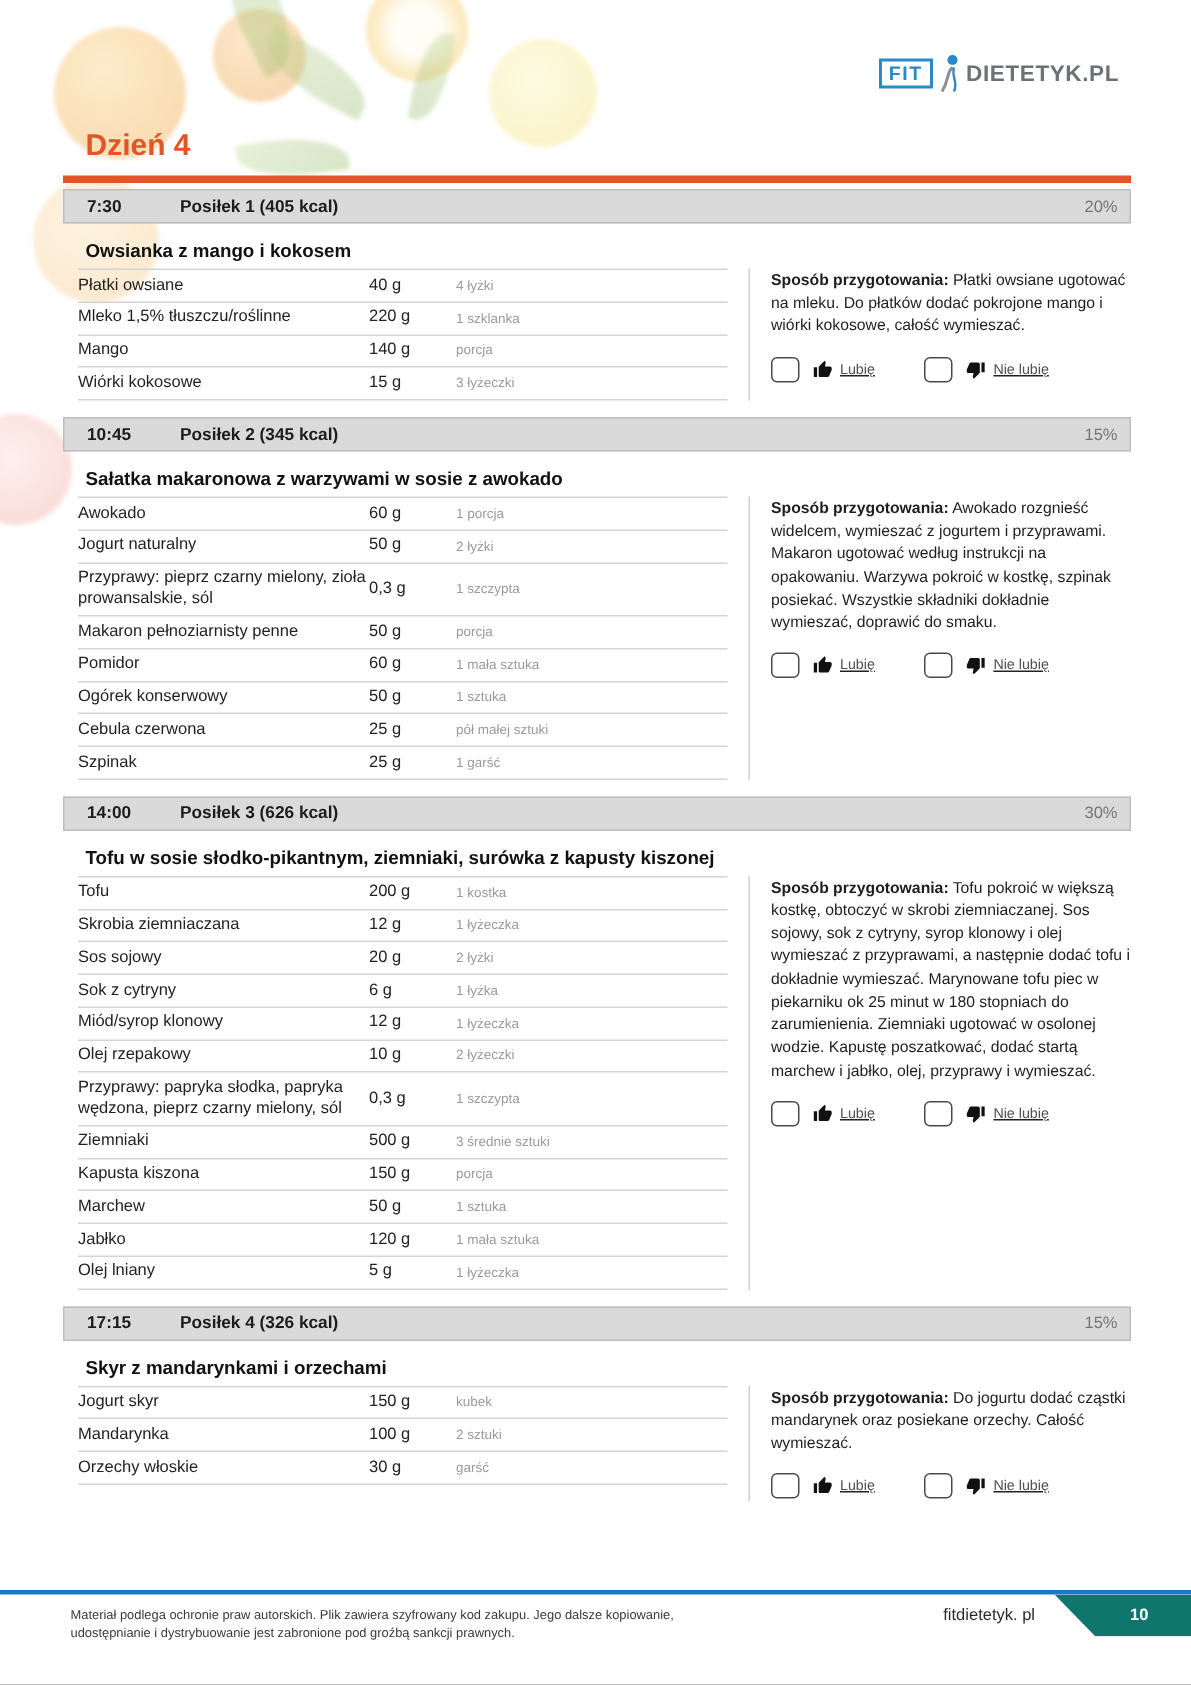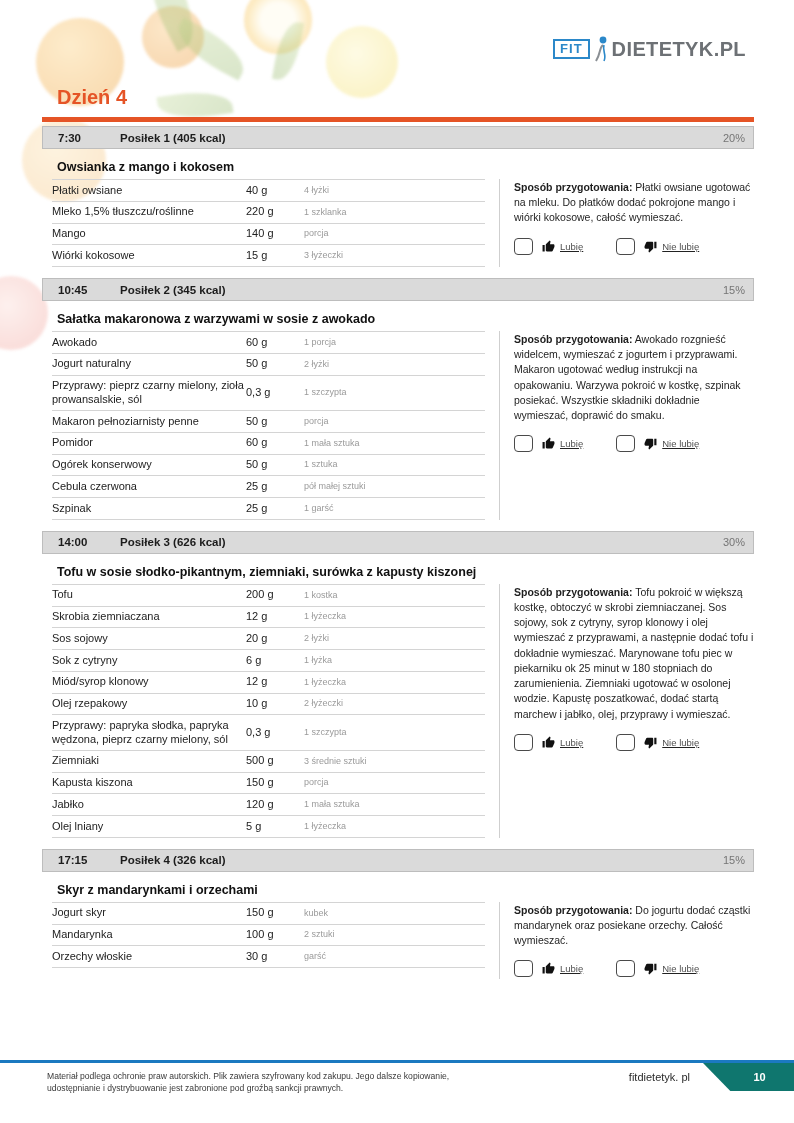--- a/index.html
+++ b/index.html
@@ -30,21 +30,21 @@
 
   .content{position:relative;z-index:1;padding:0 40px;}
 
   
   .topbar{display:flex;justify-content:flex-end;padding-top:34px;height:30px;}
   .logo{display:flex;align-items:center;gap:3px;margin-right:8px;}
   .logo-fit{
     border:2px solid #2b88c9;color:#2b88c9;font-weight:bold;
     font-size:13px;letter-spacing:1px;padding:1px 5px 2px 5px;line-height:1;
   }
-  .logo-domain{color:#6d7175;font-weight:bold;font-size:20px;letter-spacing:.4px;}
+  .logo-domain{color:#6d7175;font-weight:bold;font-size:15px;letter-spacing:.4px;}
 
   
   .page-title{
     margin:22px 0 8px 17px;font-size:20px;font-weight:600;color:#e55426;
   }
   .accent-bar{height:5px;background:#e55426;margin:0 0 4px 2px;}
 
   
   .meal{margin-bottom:11px;}
   .meal-header{
@@ -322,20 +322,25 @@
                   <td class="ingredient-name">Ziemniaki</td>
                   <td class="ingredient-amount">500 g</td>
                   <td class="ingredient-measure">3 średnie sztuki</td>
                 </tr>
                 <tr>
                   <td class="ingredient-name">Kapusta kiszona</td>
                   <td class="ingredient-amount">150 g</td>
                   <td class="ingredient-measure">porcja</td>
                 </tr>
                 <tr>
+                  <td class="ingredient-name">Marchew</td>
+                  <td class="ingredient-amount">50 g</td>
+                  <td class="ingredient-measure">1 sztuka</td>
+                </tr>
+                <tr>
                   <td class="ingredient-name">Jabłko</td>
                   <td class="ingredient-amount">120 g</td>
                   <td class="ingredient-measure">1 mała sztuka</td>
                 </tr>
                 <tr>
                   <td class="ingredient-name">Olej lniany</td>
                   <td class="ingredient-amount">5 g</td>
                   <td class="ingredient-measure">1 łyżeczka</td>
                 </tr>
               </tbody>

